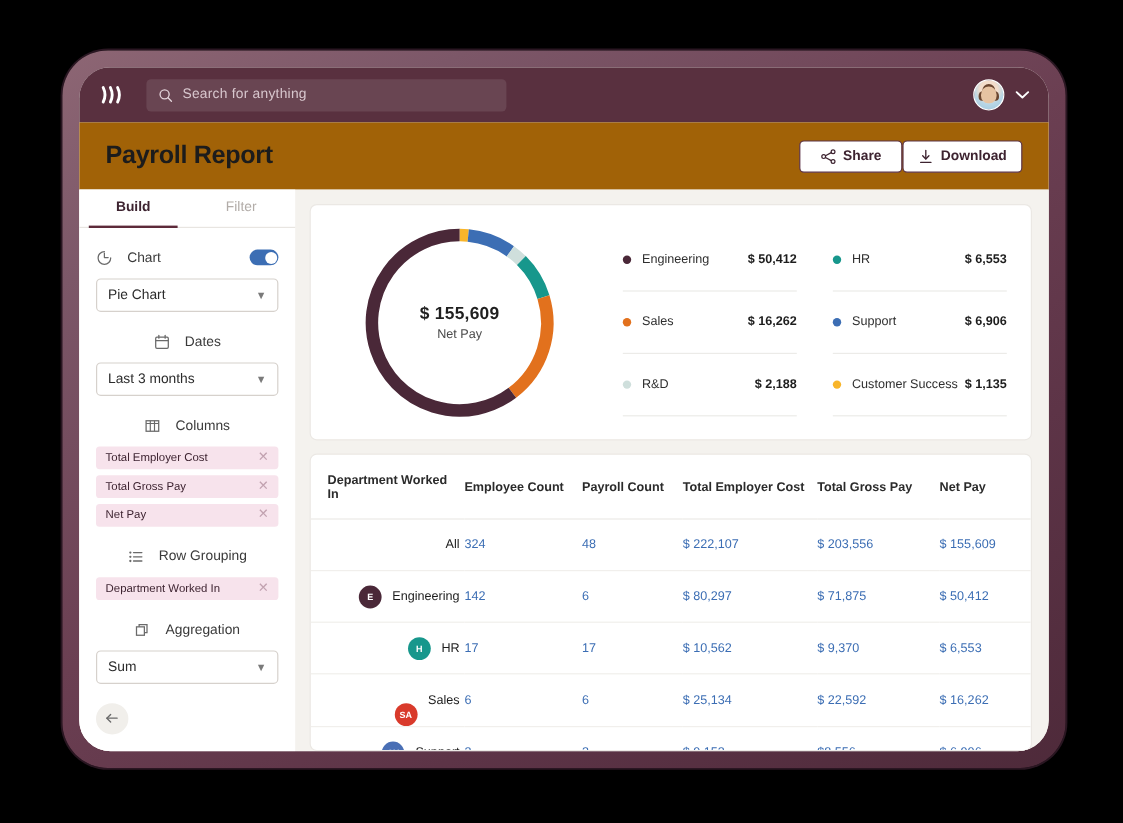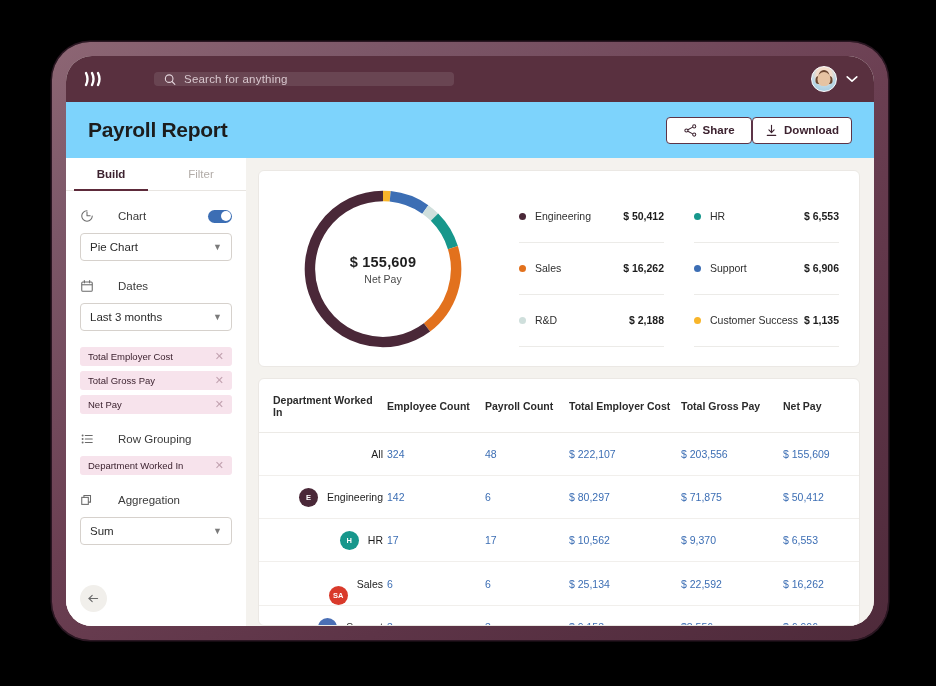--- a/index.html
+++ b/index.html
@@ -53,25 +53,25 @@
     display: flex; align-items: center;
     padding: 0 16px;
     gap: 14px;
   }
   #brand-logo {
     width: 26px; height: 22px;
     display: flex; align-items: center; justify-content: center;
   }
   #search-box {
     flex: 0 0 300px;
-    height: 14px;
+    height: 27px;
     background: rgba(255,255,255,0.10);
     border-radius: 4px;
     display: flex; align-items: center;
-    padding: 0 10px; gap: 8px; margin-left: 32px;
+    padding: 0 10px; gap: 8px;
   }
   #search-input {
     background: transparent; border: none; outline: none;
     color: #e9dee3;
     font-family: "Liberation Sans", sans-serif;
     font-size: 11.5px;
     width: 100%;
     letter-spacing: .2px;
   }
   #search-input::placeholder { color: #d8c7ce; }
@@ -88,21 +88,21 @@
   #avatar::after {
     content: ""; position: absolute;
     left: 50%; top: 22%; transform: translateX(-50%);
     width: 13px; height: 14px; border-radius: 50% 50% 45% 45%;
     background: #e6c3a2;
     box-shadow: 0 -3px 0 -1px #6a4630, -5px 1px 0 -3px #6a4630, 5px 1px 0 -3px #6a4630;
   }
 
   
   #page-header {
-    background: #7dd3fc;
+    background: #a16207;
     height: 56px;
     display: flex; align-items: center;
     padding: 0 22px;
   }
   #page-title {
     font-size: 21px; font-weight: 700; color: #1c1c1c;
     letter-spacing: -.3px;
   }
   #header-actions { margin-left: auto; display: flex; }
   .hdr-btn {
@@ -137,22 +137,22 @@
   .tab.active { color: #3d2330; font-weight: 700; }
   .tab.active::after {
     content: ""; position: absolute; left: 8px; right: 8px; bottom: -1px;
     height: 2px; background: #5d2a3a;
   }
   .tab.inactive { color: #b2aca8; font-weight: 400; }
 
   #sidebar-scroll { padding: 16px 14px 0 14px; flex: 1; }
   .section { margin-bottom: 16px; }
   .section-head {
-    display: flex; align-items: center; gap: 24px;
-    margin-bottom: 8px; height: 18px;
+    display: flex; align-items: center; gap: 12px;
+    margin-bottom: 8px; height: 18px; justify-content: center;
   }
   .section-label { font-size: 11.5px; color: #3a3a3a; font-weight: 400; }
   .sec-icon { width: 14px; height: 14px; flex: 0 0 14px; color: #5a5a5a; }
 
   .toggle {
     margin-left: auto;
     width: 24px; height: 13px; border-radius: 7px;
     background: #3C6EB4; position: relative; cursor: pointer;
   }
   .toggle::after {
@@ -348,20 +348,29 @@
               </svg>
               <span class="section-label">Dates</span>
             </div>
             <div class="select">
               <span>Last 3 months</span>
               <span class="caret">▼</span>
             </div>
           </div>
 
           <div class="section">
+            <div class="section-head">
+              <svg class="sec-icon" viewBox="0 0 16 16">
+                <rect x="2" y="3" width="12" height="10" stroke="#6a6a6a" stroke-width="1.2" fill="none"></rect>
+                <line x1="6" y1="3" x2="6" y2="13" stroke="#6a6a6a" stroke-width="1.1"></line>
+                <line x1="10" y1="3" x2="10" y2="13" stroke="#6a6a6a" stroke-width="1.1"></line>
+                <line x1="2" y1="5.6" x2="14" y2="5.6" stroke="#6a6a6a" stroke-width="1.1"></line>
+              </svg>
+              <span class="section-label">Columns</span>
+            </div>
             <div class="chip">
               <span>Total Employer Cost</span>
               <span class="x">✕</span>
             </div>
             <div class="chip">
               <span>Total Gross Pay</span>
               <span class="x">✕</span>
             </div>
             <div class="chip">
               <span>Net Pay</span>

